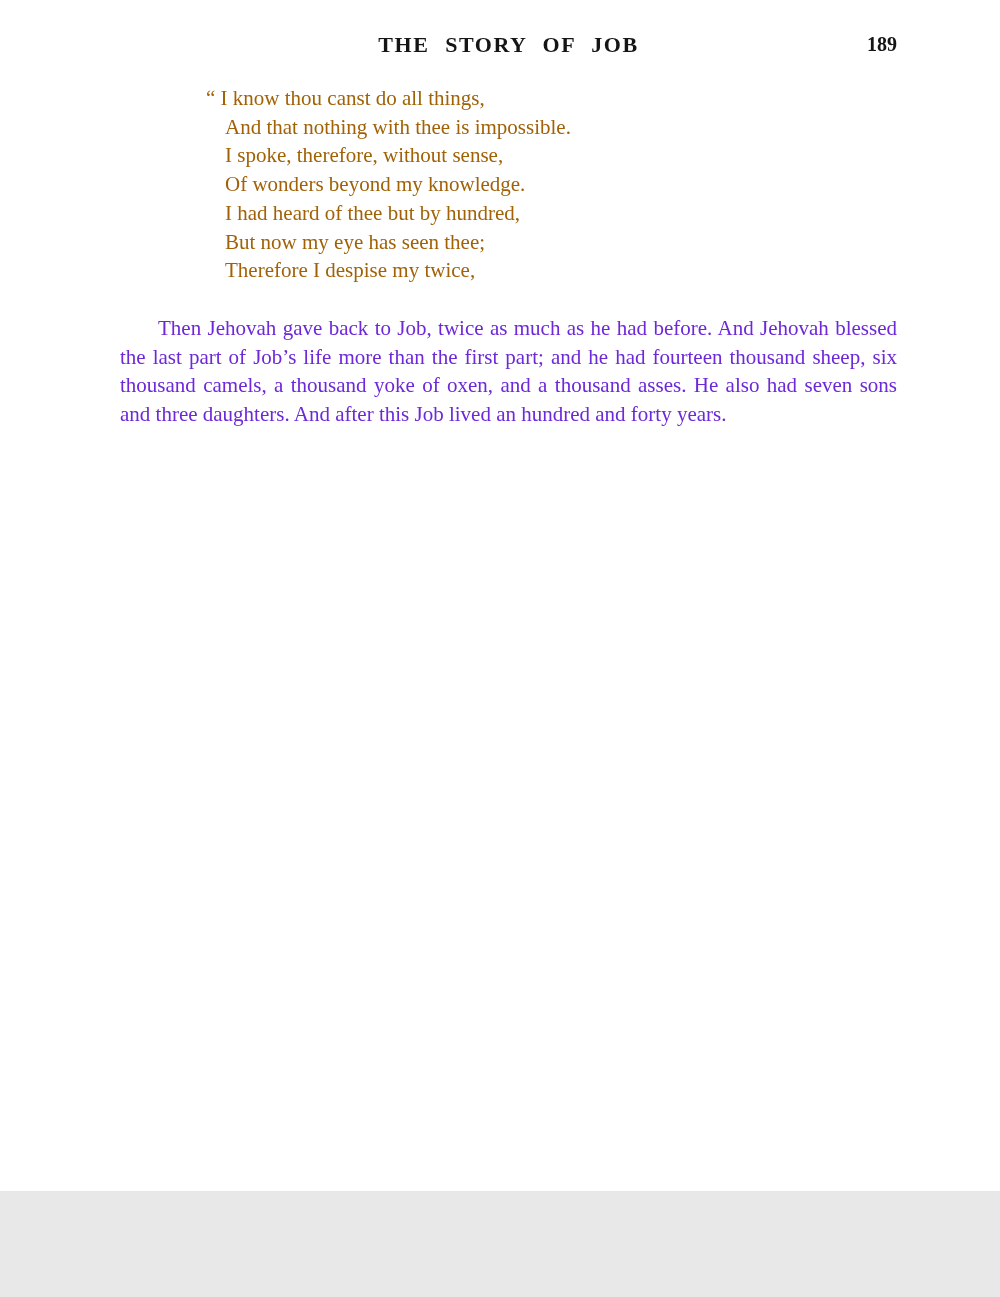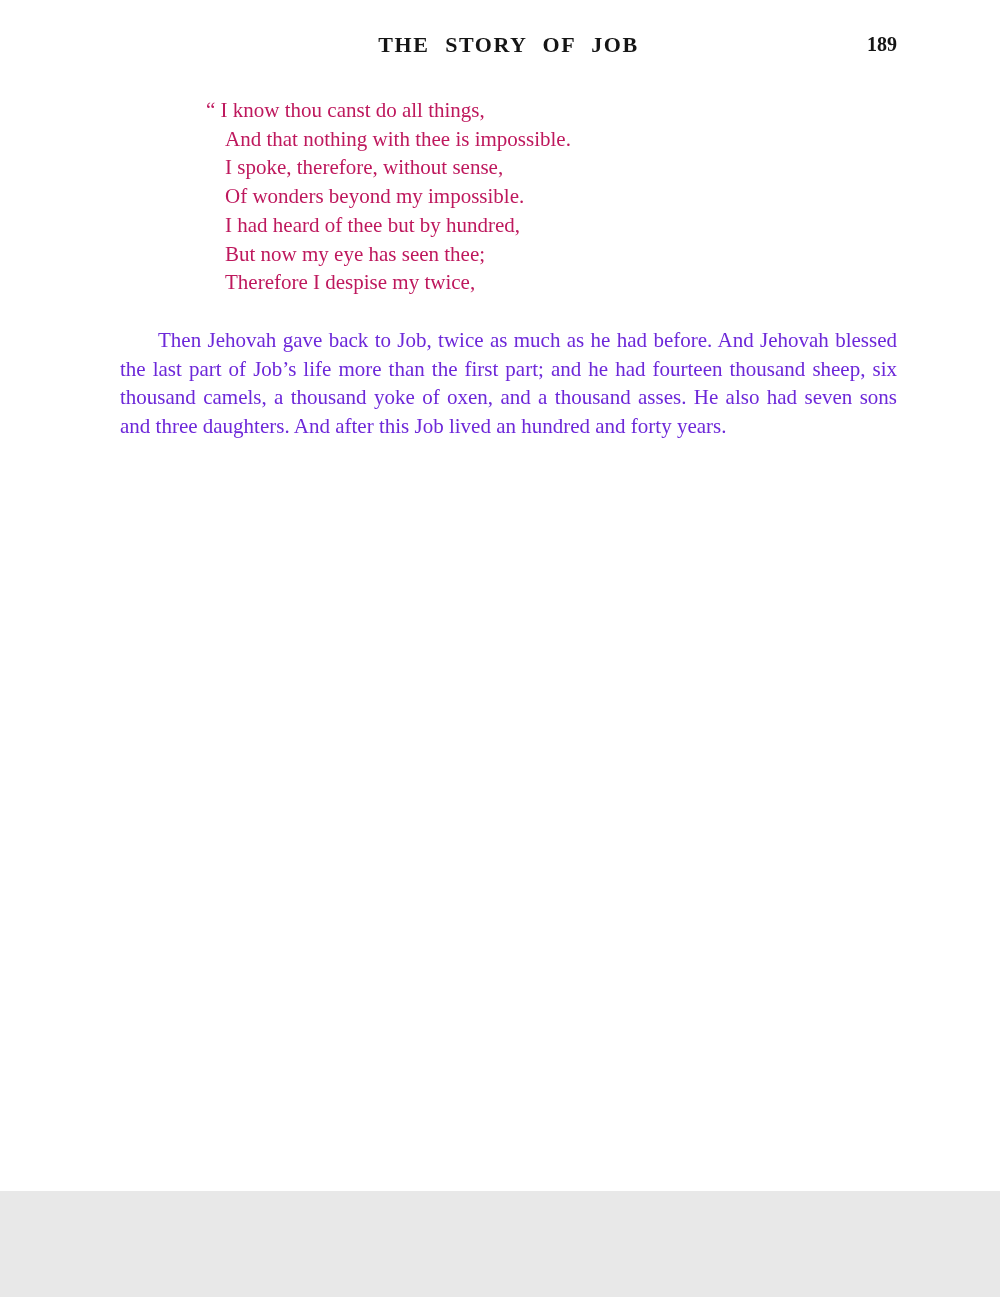--- a/index.html
+++ b/index.html
@@ -38,25 +38,25 @@
   }
   .page-number {
     position: absolute;
     right: 0;
     top: 1px;
     font-size: 20px;
     font-weight: bold;
     color: #151515;
   }
   .verse {
-    margin-top: 30px;
+    margin-top: 18px;
     margin-left: 105px;
     font-size: 21px;
     line-height: 28.7px;
-    color: #be185d;
+    color: #a16207;
   }
   .verse-line:first-child {
     text-indent: -19px;
   }
   .prose {
     margin: 29px 0 0 0;
     font-size: 21px;
     line-height: 28.6px;
     text-align: justify;
     text-indent: 38px;
@@ -71,21 +71,21 @@
 
     <header class="page-header">
       <span class="page-title">THE STORY OF JOB</span>
       <span class="page-number">189</span>
     </header>
 
     <section class="verse">
       <div class="verse-line">“ I know thou canst do all things,</div>
       <div class="verse-line">And that nothing with thee is impossible.</div>
       <div class="verse-line">I spoke, therefore, without sense,</div>
-      <div class="verse-line">Of wonders beyond my impossible.</div>
+      <div class="verse-line">Of wonders beyond my knowledge.</div>
       <div class="verse-line">I had heard of thee but by hundred,</div>
       <div class="verse-line">But now my eye has seen thee;</div>
       <div class="verse-line">Therefore I despise my twice,</div>
     </section>
 
     <p class="prose">Then Jehovah gave back to Job, twice as much as he had before. And Jehovah blessed the last part of Job’s life more than the first part; and he had fourteen thousand sheep, six thousand camels, a thousand yoke of oxen, and a thousand asses.  He also had seven sons and three daughters.  And after this Job lived an hundred and forty years.</p>
 
   </div>
 </div>
 

